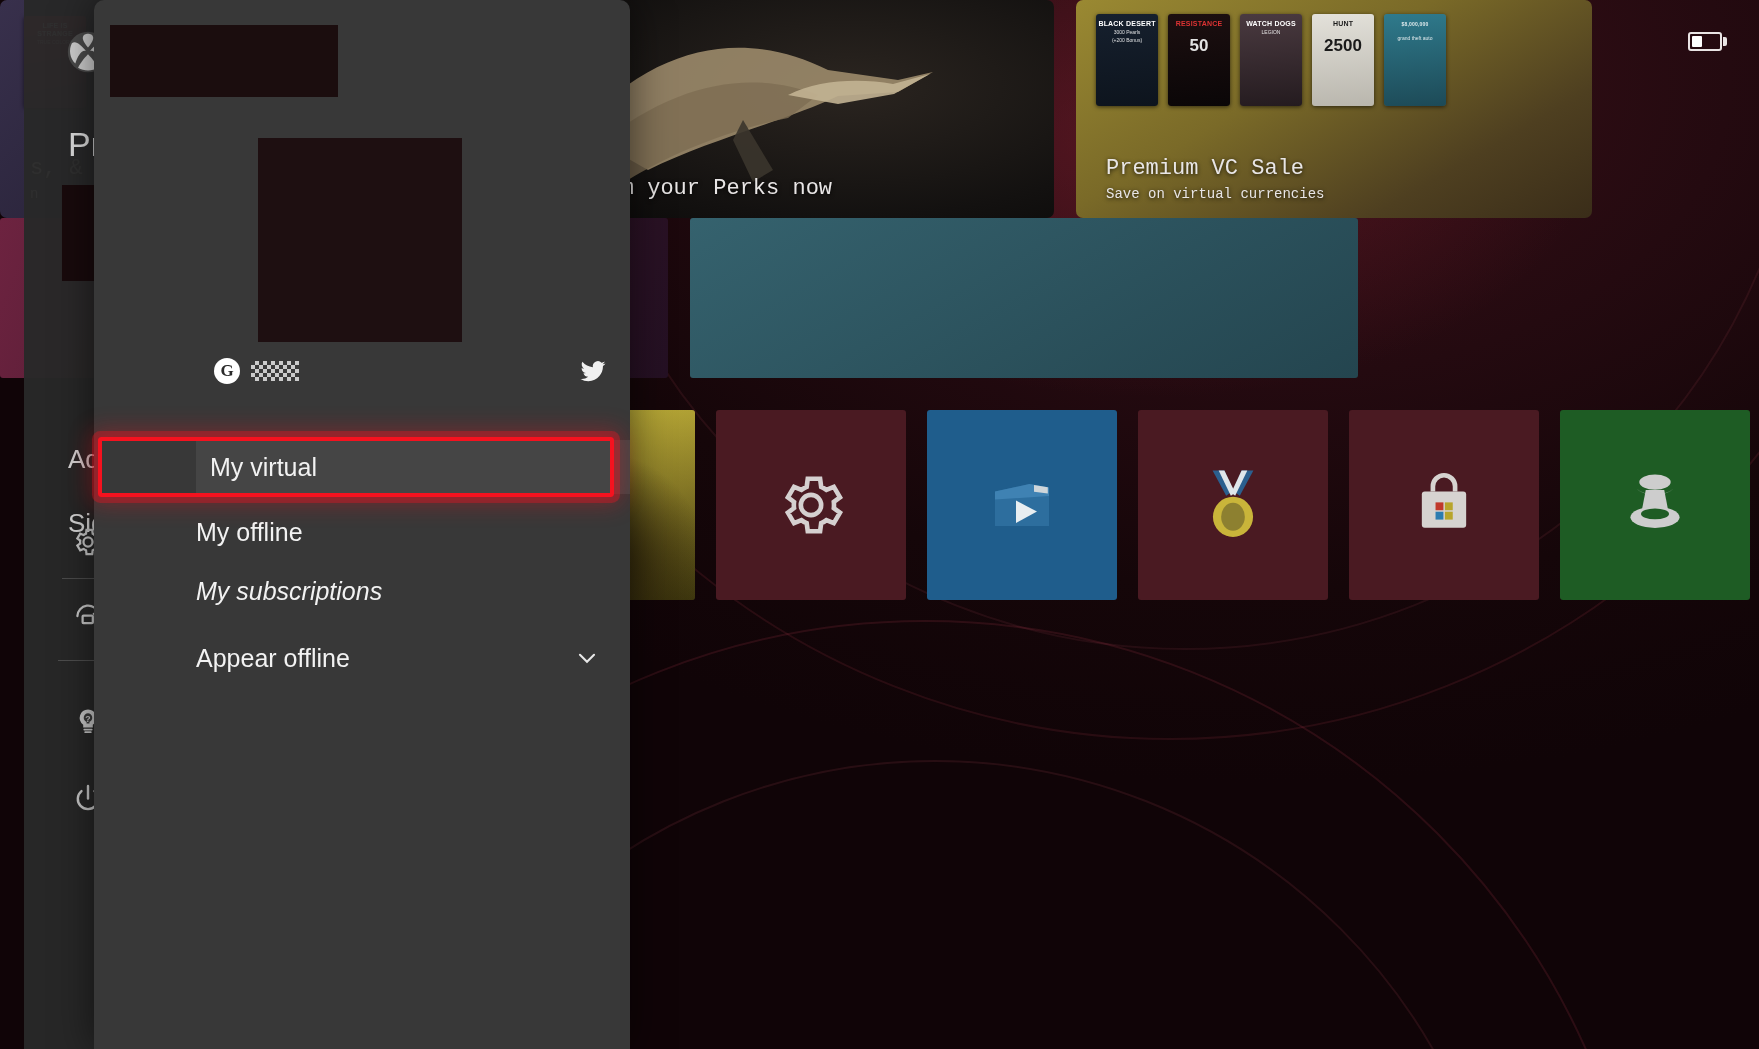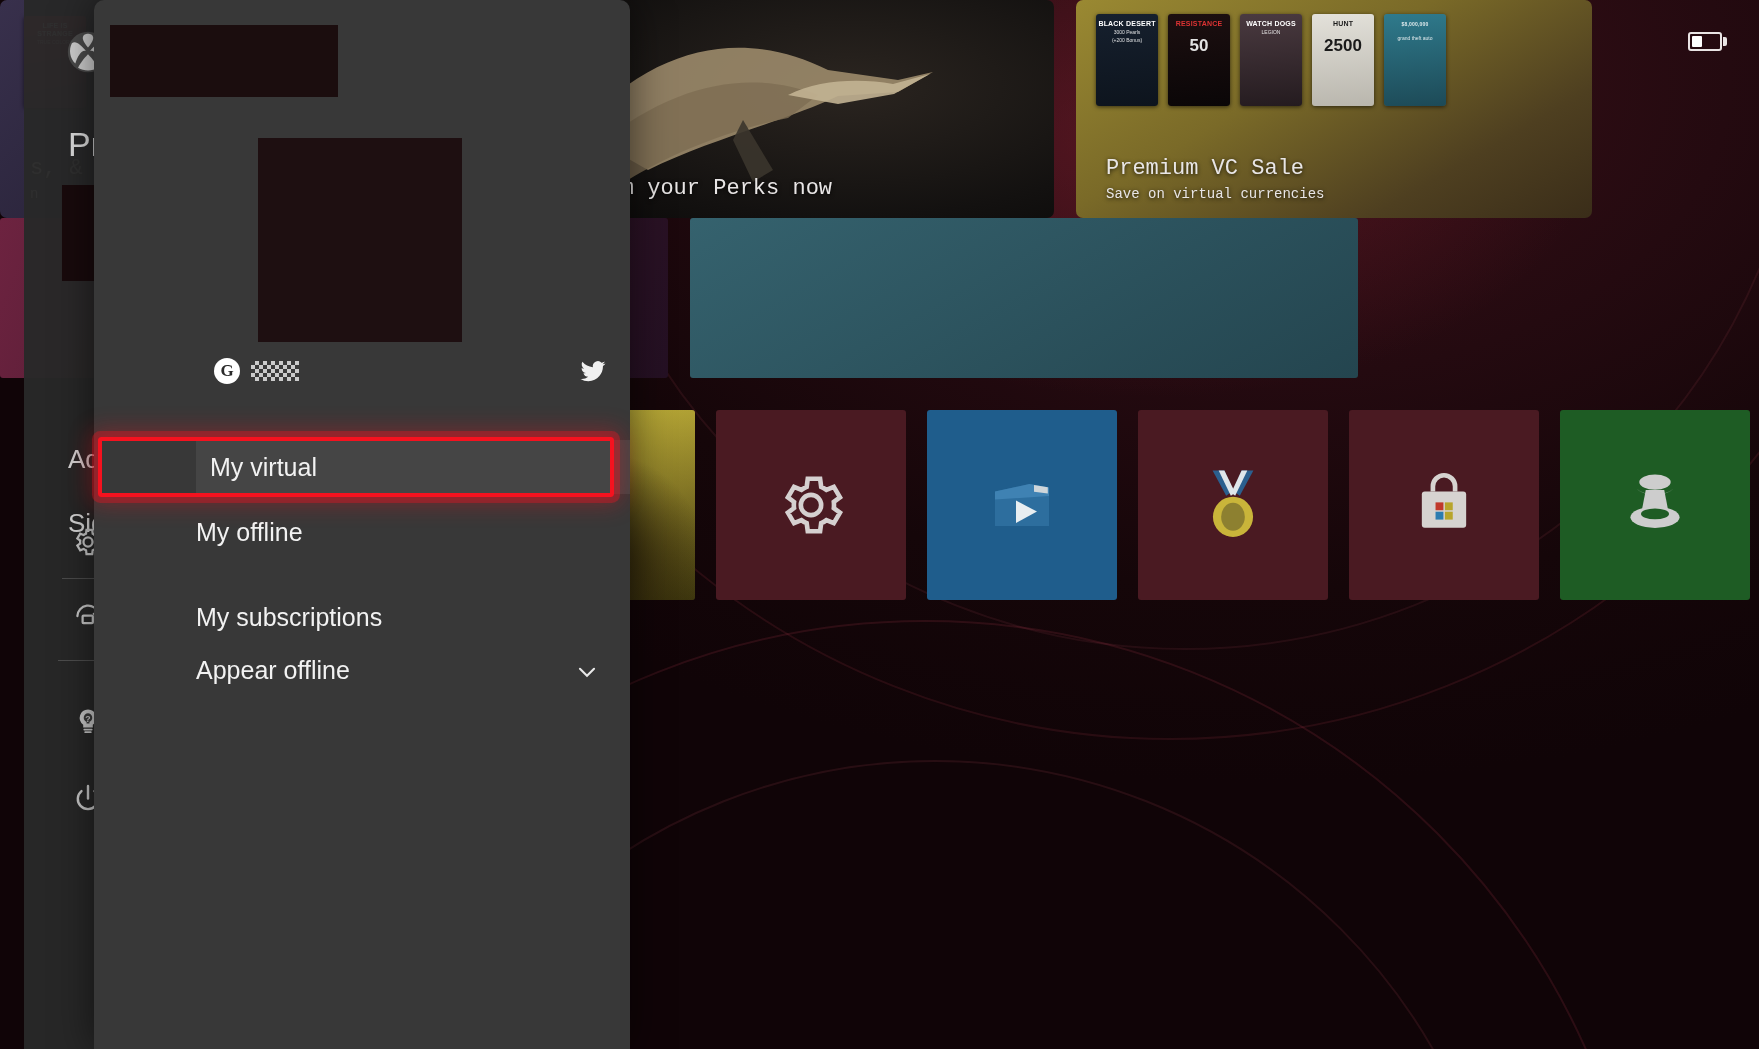--- a/index.html
+++ b/index.html
@@ -146,22 +146,22 @@
   }
   .twitter-ico { margin-left:auto; }
 
   .fly-item {
     position:absolute; left:102px; width:434px; height:54px;
     display:flex; align-items:center;
     font-size:25px; color:#f2f2f2;
   }
   #fi-profile { top:440px; }
   #fi-account { top:505px; }
-  #fi-subs    { top:590px; }
-  #fi-offline { top:631px;align-items:flex-end; }
+  #fi-subs    { top:564px;font-style:italic; }
+  #fi-offline { top:631px; }
   #fi-offline .chev { margin-left:auto; margin-right:30px; }
 
   
   #fi-profile {
     background:rgba(255,255,255,.065);
     padding-left:14px; left:102px; width:434px;
   }
 
   
   #annot {

